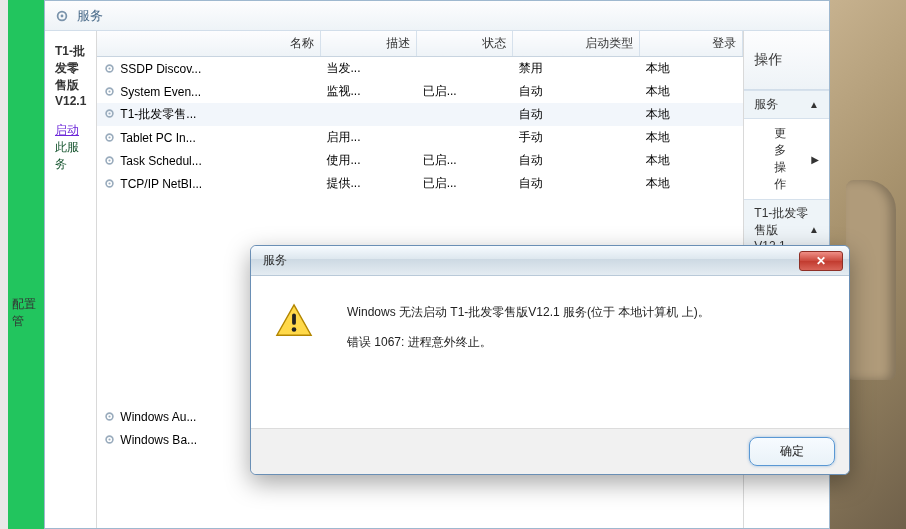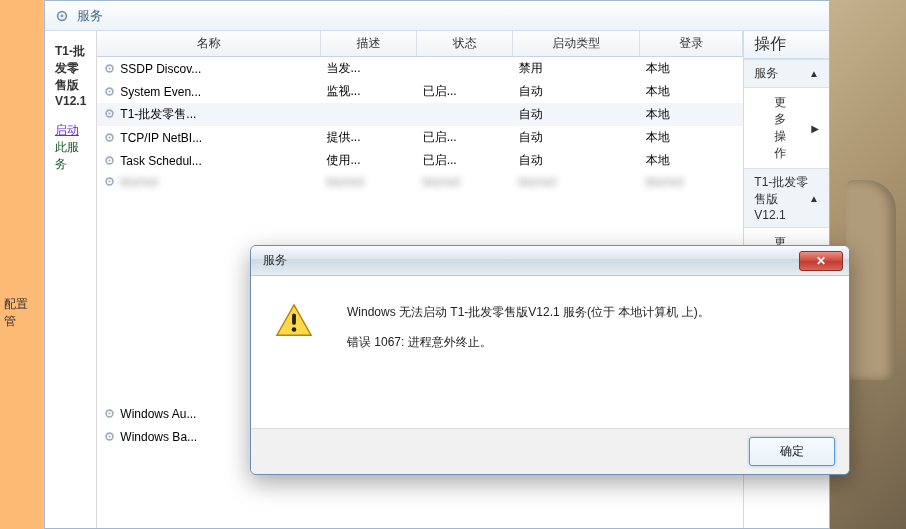--- a/index.html
+++ b/index.html
@@ -17,21 +17,21 @@
     right: 0; top: 0; width: 80px; height: 529px;
     background: linear-gradient(135deg,#c7b28f 0%, #a8936e 40%, #8d7b5c 70%, #6f604a 100%);
     z-index: 0;
   }
   .stone {
     position:absolute; right:10px; top:180px; width:50px; height:200px;
     background:#b09b7a; border-radius:8px 30px 8px 8px; box-shadow: inset -6px 0 10px rgba(0,0,0,.25);
   }
   
   .leftcol {
-    position:absolute; left:0; top:0; width:44px; height:529px; background:#fdba74; border-right:1px solid #d0d0d0;
+    position:absolute; left:8px; top:0; width:44px; height:529px; background:#22c55e; border-right:1px solid #d0d0d0;
     padding:6px 4px; z-index:2;
   }
   .leftcol div { font-size:12px; color:#333; }
   
   .svc-window {
     position:absolute; left:44px; top:0; width:786px; height:529px;
     background:#fff; border:1px solid #9fb8cf; z-index:2;
   }
   .svc-header {
     height:30px; display:flex; align-items:center; padding:0 10px;
@@ -47,36 +47,36 @@
     width:206px; border-right:1px solid #d9d9d9; padding:12px 10px;
   }
   .detail-pane .svc-name { font-weight:bold; color:#333; margin-bottom:14px; }
   .startlink { color:#6d28d9; text-decoration:underline; cursor:pointer; }
   .afterlink { color:#14532d; }
   .list-pane { flex:1 1 auto; position:relative; min-width:0; }
   table { border-collapse:collapse; width:100%; table-layout:fixed; }
   thead th {
     background:linear-gradient(#fdfdfe,#eef3f7);
     border-right:1px solid #d6e1ec; border-bottom:1px solid #c8d4e0;
-    font-weight:normal; color:#333; text-align:center; padding:4px 6px; font-size:12px;
+    font-weight:normal; color:#333; text-align:right; padding:4px 6px; font-size:12px;
     white-space:nowrap; overflow:hidden;
   }
   tbody td { padding:3px 6px; white-space:nowrap; overflow:hidden; text-overflow:ellipsis; }
   tbody tr.sel td { background:#f2f6fb; }
   .svc-icon {
     display:inline-block; width:13px; height:13px; vertical-align:-2px; margin-right:4px;
   }
   .svc-icon svg { width:13px; height:13px; }
   
   .actions-pane {
     width:192px; border-left:1px solid #d9d9d9; background:#fff;
   }
   .actions-head {
     background:linear-gradient(#fdfdfe,#eef3f7); border-bottom:1px solid #d2deea;
-    padding:3px 10px; color:#333; font-size:16px;
+    padding:20px 10px; color:#333; font-size:14px;
   }
   .action-group-h {
     background:#eef4f8; border-top:1px solid #d6e1ec; border-bottom:1px solid #d6e1ec;
     padding:5px 10px; display:flex; justify-content:space-between; align-items:center;
     font-size:12px; color:#333;
   }
   .action-item {
     padding:6px 10px 6px 30px; color:#333; display:flex; justify-content:space-between; align-items:center;gap:25px;
   }
   .tri { font-size:10px; color:#333; }
@@ -104,21 +104,21 @@
   .dlg-body { display:flex; padding:26px 24px 10px 24px; gap:34px; }
   .warn-icon { width:38px; height:38px; flex:0 0 38px; }
   .dlg-text { color:#222; font-size:12px; line-height:1.8; }
   .dlg-footer {
     position:absolute; bottom:0; left:0; right:0; height:46px;
     background:#f1f1f1; border-top:1px solid #dcdcdc; border-radius:0 0 6px 6px;
     display:flex; justify-content:flex-end; align-items:center; padding:0 14px;
   }
   .okbtn {
     min-width:86px; padding:5px 0; text-align:center; font-size:12px; color:#222;
-    background:linear-gradient(#f7fbff,#e9f2f8); border:1px solid #5a98d4; border-radius:3px;
+    background:linear-gradient(#f7fbff,#e9f2f8); border:1px solid #5a98d4; border-radius:8px;
     box-shadow:0 0 3px rgba(60,130,200,.5); cursor:pointer;
   }
   .blur-row td { color:transparent; text-shadow:0 0 6px rgba(80,80,80,.6); }
   .tbl-wrap { height:100%; overflow:hidden; }
   .gap-row td { height:210px; }
 </style>
 </head>
 <body>
 
 <div class="wallpaper">
@@ -195,45 +195,45 @@
                     </svg></span><span>T1-批发零售...</span></td>
                 <td></td>
                 <td></td>
                 <td>自动</td>
                 <td>本地</td>
               </tr>
               <tr class="">
                 <td><span class="svc-icon"><svg viewBox="0 0 16 16">
                       <circle cx="8" cy="8" r="4.2" fill="none" stroke="#9aacbd" stroke-width="2"></circle>
                       <circle cx="8" cy="8" r="1.3" fill="#9aacbd"></circle>
+                    </svg></span><span>Tablet PC In...</span></td>
+                <td>启用...</td>
+                <td></td>
+                <td>手动</td>
+                <td>本地</td>
+              </tr>
+              <tr class="">
+                <td><span class="svc-icon"><svg viewBox="0 0 16 16">
+                      <circle cx="8" cy="8" r="4.2" fill="none" stroke="#9aacbd" stroke-width="2"></circle>
+                      <circle cx="8" cy="8" r="1.3" fill="#9aacbd"></circle>
+                    </svg></span><span>Task Schedul...</span></td>
+                <td>使用...</td>
+                <td>已启...</td>
+                <td>自动</td>
+                <td>本地</td>
+              </tr>
+              <tr class="">
+                <td><span class="svc-icon"><svg viewBox="0 0 16 16">
+                      <circle cx="8" cy="8" r="4.2" fill="none" stroke="#9aacbd" stroke-width="2"></circle>
+                      <circle cx="8" cy="8" r="1.3" fill="#9aacbd"></circle>
                     </svg></span><span>TCP/IP NetBI...</span></td>
                 <td>提供...</td>
                 <td>已启...</td>
                 <td>自动</td>
                 <td>本地</td>
-              </tr>
-              <tr class="">
-                <td><span class="svc-icon"><svg viewBox="0 0 16 16">
-                      <circle cx="8" cy="8" r="4.2" fill="none" stroke="#9aacbd" stroke-width="2"></circle>
-                      <circle cx="8" cy="8" r="1.3" fill="#9aacbd"></circle>
-                    </svg></span><span>Task Schedul...</span></td>
-                <td>使用...</td>
-                <td>已启...</td>
-                <td>自动</td>
-                <td>本地</td>
-              </tr>
-              <tr class="blur-row">
-                <td><span class="svc-icon"><svg viewBox="0 0 16 16">
-                      <circle cx="8" cy="8" r="4.2" fill="none" stroke="#9aacbd" stroke-width="2"></circle>
-                      <circle cx="8" cy="8" r="1.3" fill="#9aacbd"></circle>
-                    </svg></span><span>blurred</span></td>
-                <td>blurred</td>
-                <td>blurred</td>
-                <td>blurred</td>
-                <td>blurred</td>
               </tr>
               <tr class="gap-row">
                 <td colspan="5"></td>
               </tr>
               <tr class="">
                 <td><span class="svc-icon"><svg viewBox="0 0 16 16">
                       <circle cx="8" cy="8" r="4.2" fill="none" stroke="#9aacbd" stroke-width="2"></circle>
                       <circle cx="8" cy="8" r="1.3" fill="#9aacbd"></circle>
                     </svg></span><span>Windows Au...</span></td>
                 <td>管理...</td>

